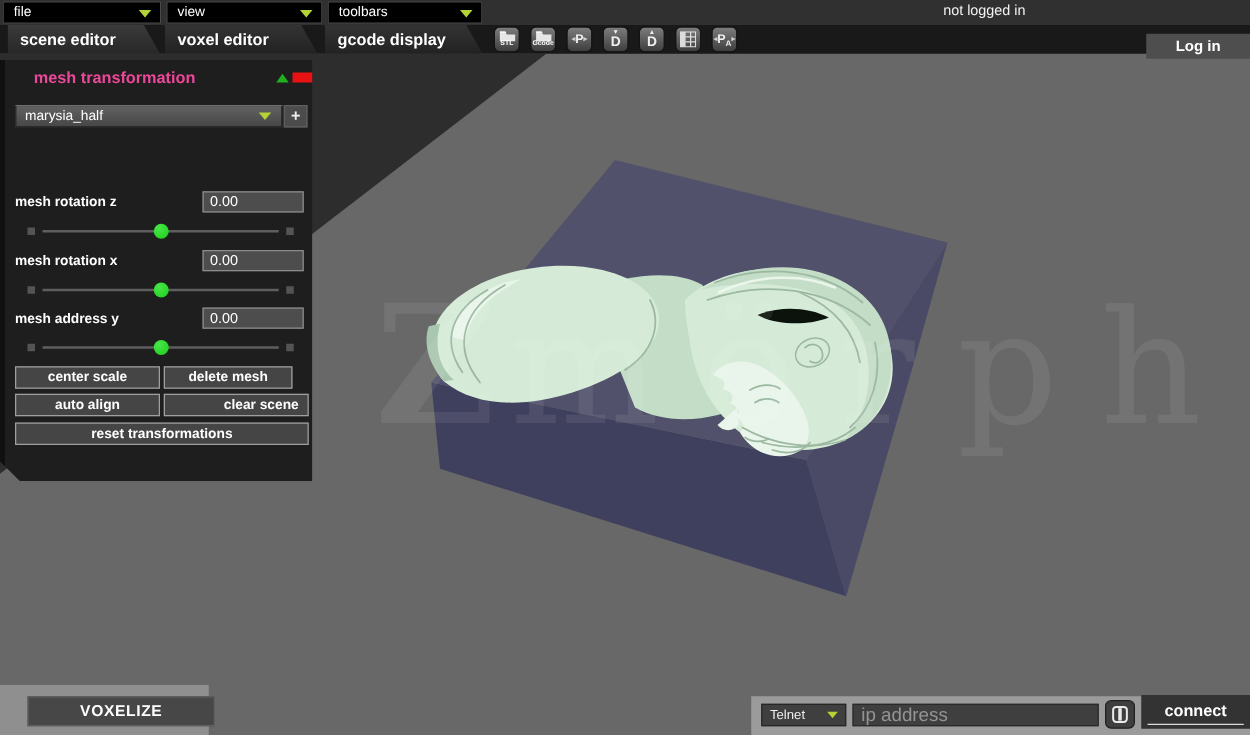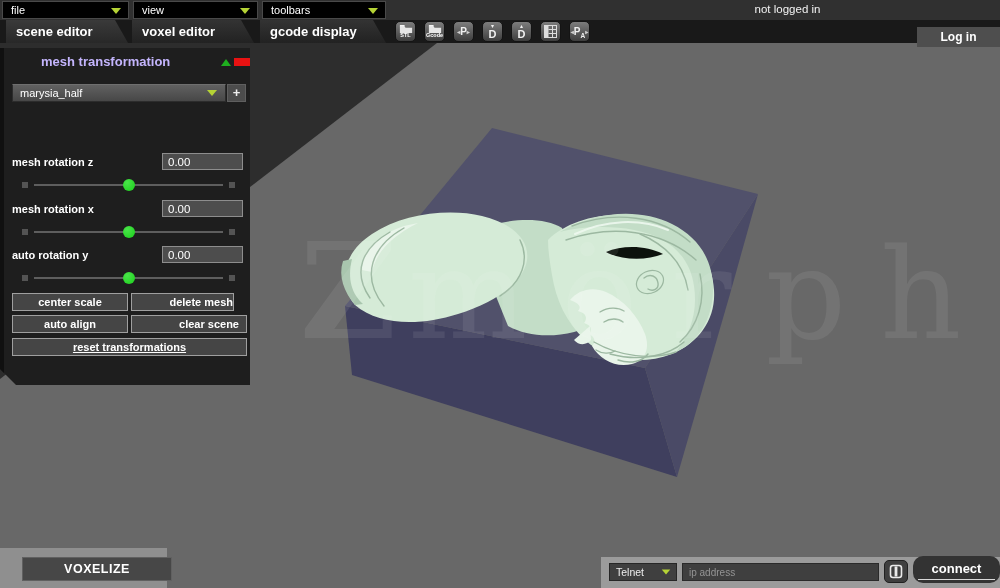--- a/index.html
+++ b/index.html
@@ -48,21 +48,21 @@
   .m-light{ fill:var(--m-light,#e9f5ea); }
   .m-dark { fill:var(--m-dark,#a9c6ae); }
   .m-stroke { stroke:var(--m-line,#9cb8a1); fill:none; stroke-width:1.4; stroke-linecap:round; }
   .m-hi { stroke:#f0f9f1; fill:none; stroke-width:2; stroke-linecap:round; opacity:.85; }
   .wm { fill:#ffffff; opacity:.075; font-family:"DejaVu Serif", serif; }
 
   
   #mesh-panel { position:absolute; left:0; top:48px; width:250px; height:337px; background:#1e1e1e;
     border-left:4px solid #101010; z-index:20;
     clip-path:polygon(0 0,100% 0,100% 100%,16px 100%,0 calc(100% - 16px)); }
-  #panel-title { position:absolute; left:37px; top:6px; color:#c4b5fd; font-weight:bold; font-size:13px; }
+  #panel-title { position:absolute; left:23px; top:6px; color:#ec4899; font-weight:bold; font-size:13px; }
   #panel-collapse { position:absolute; left:217px; top:11px; width:0; height:0;
     border-left:5px solid transparent; border-right:5px solid transparent;
     border-bottom:7px solid var(--tri-green,#1faf1f); cursor:pointer; }
   #panel-close { position:absolute; left:230px; top:10px; width:19px; height:8px;
     background:var(--red,#e81212); cursor:pointer; }
   #mesh-select { position:absolute; left:8px; top:36px; width:214px; height:18px;
     background:linear-gradient(#616161,#474747); border:1px solid #2c2c2c; border-top-color:#6f6f6f;
     color:#fff; font-size:11px; line-height:16px; padding-left:7px; cursor:pointer; }
   #mesh-select .tri { position:absolute; right:8px; top:5px; }
   #add-mesh-btn { position:absolute; left:223px; top:36px; width:19px; height:18px; background:#4c4c4c;
@@ -88,28 +88,28 @@
   #voxelize-btn { position:absolute; left:22px; top:9px; width:150px; height:24px; background:#474747;
     border:1px solid #606060; color:#fff; font-weight:bold; font-size:12.5px; letter-spacing:.5px;
     text-align:center; line-height:22px; cursor:pointer; }
 
   
   #conn-panel { position:absolute; left:601px; top:557px; width:399px; height:31px; background:#9b9b9b; z-index:25; }
   #protocol-select { position:absolute; left:8px; top:6px; width:68px; height:18px; background:#3f3f3f;
     border:1px solid #262626; color:#eee; font-size:10.5px; line-height:16px; padding-left:6px; cursor:pointer; }
   #protocol-select .tri { position:absolute; right:5px; top:5px; transform:scale(.85); }
   #ip-input { position:absolute; left:81px; top:6px; width:197px; height:18px; background:#3f3f3f;
-    border:1px solid #2a2a2a; color:#ddd; font-size:10px; padding:0 6px;
+    border:1px solid #2a2a2a; color:#ddd; font-size:15px; padding:0 6px;
     font-family:"Liberation Sans", sans-serif; }
   #ip-input::placeholder { color:#949494; }
   #save-ip-btn { position:absolute; left:283px; top:3px; width:24px; height:23px; background:#3f3f3f;
     border:1px solid #212121; border-radius:5px; cursor:pointer; }
   #save-ip-btn svg { display:block; margin:3px auto; }
   #connect-btn { position:absolute; left:312px; top:-1px; width:87px; height:27px; background:#333;
-    color:#fff; font-weight:bold; font-size:13px; text-align:center; line-height:25px; cursor:pointer;border-radius:10px; }
+    color:#fff; font-weight:bold; font-size:13px; text-align:center; line-height:25px; cursor:pointer; }
   #connect-btn::after { content:""; position:absolute; left:5px; right:5px; bottom:3px; height:1px; background:#d9d9d9; }
 </style>
 </head>
 <body>
 
 <div id="app">
 
   <div id="viewport">
     <svg width="1000" height="545" viewBox="0 43 1000 545">
 
@@ -253,35 +253,35 @@
       <span class="ctrl-label">mesh rotation x</span>
       <input class="val" value="0.00" style="">
       <div class="slider">
         <span class="end l"></span>
           <span class="track"></span>
           <span class="end r"></span>
         <span class="knob" style="left: 50%;"></span>
       </div>
     </div>
     <div class="ctrl-row" style="top:198px;">
-      <span class="ctrl-label">auto rotation y</span>
+      <span class="ctrl-label">mesh address y</span>
       <input class="val" value="0.00" style="">
       <div class="slider">
         <span class="end l"></span>
           <span class="track"></span>
           <span class="end r"></span>
         <span class="knob" style="left: 50%;"></span>
       </div>
     </div>
 
     <div class="pbtn" style="left:8px;  top:245px; width:116px;">center scale</div>
-    <div class="pbtn" style="left:127px; top:245px; width:103px;text-align:right;">delete mesh</div>
+    <div class="pbtn" style="left:127px; top:245px; width:103px;">delete mesh</div>
     <div class="pbtn" style="left:8px;  top:267px; width:116px;">auto align</div>
     <div class="pbtn" style="left:127px; top:267px; width:116px;padding-left:40px;">clear scene</div>
-    <div class="pbtn" style="left:8px;  top:290px; width:235px;text-decoration:underline;">reset transformations</div>
+    <div class="pbtn" style="left:8px;  top:290px; width:235px;">reset transformations</div>
   </div>
 
   <div id="voxelize-wrap">
     <div id="voxelize-btn">VOXELIZE</div>
   </div>
 
   <div id="conn-panel">
     <div id="protocol-select">
       <span>Telnet</span>
       <span class="tri tri-down"></span>

